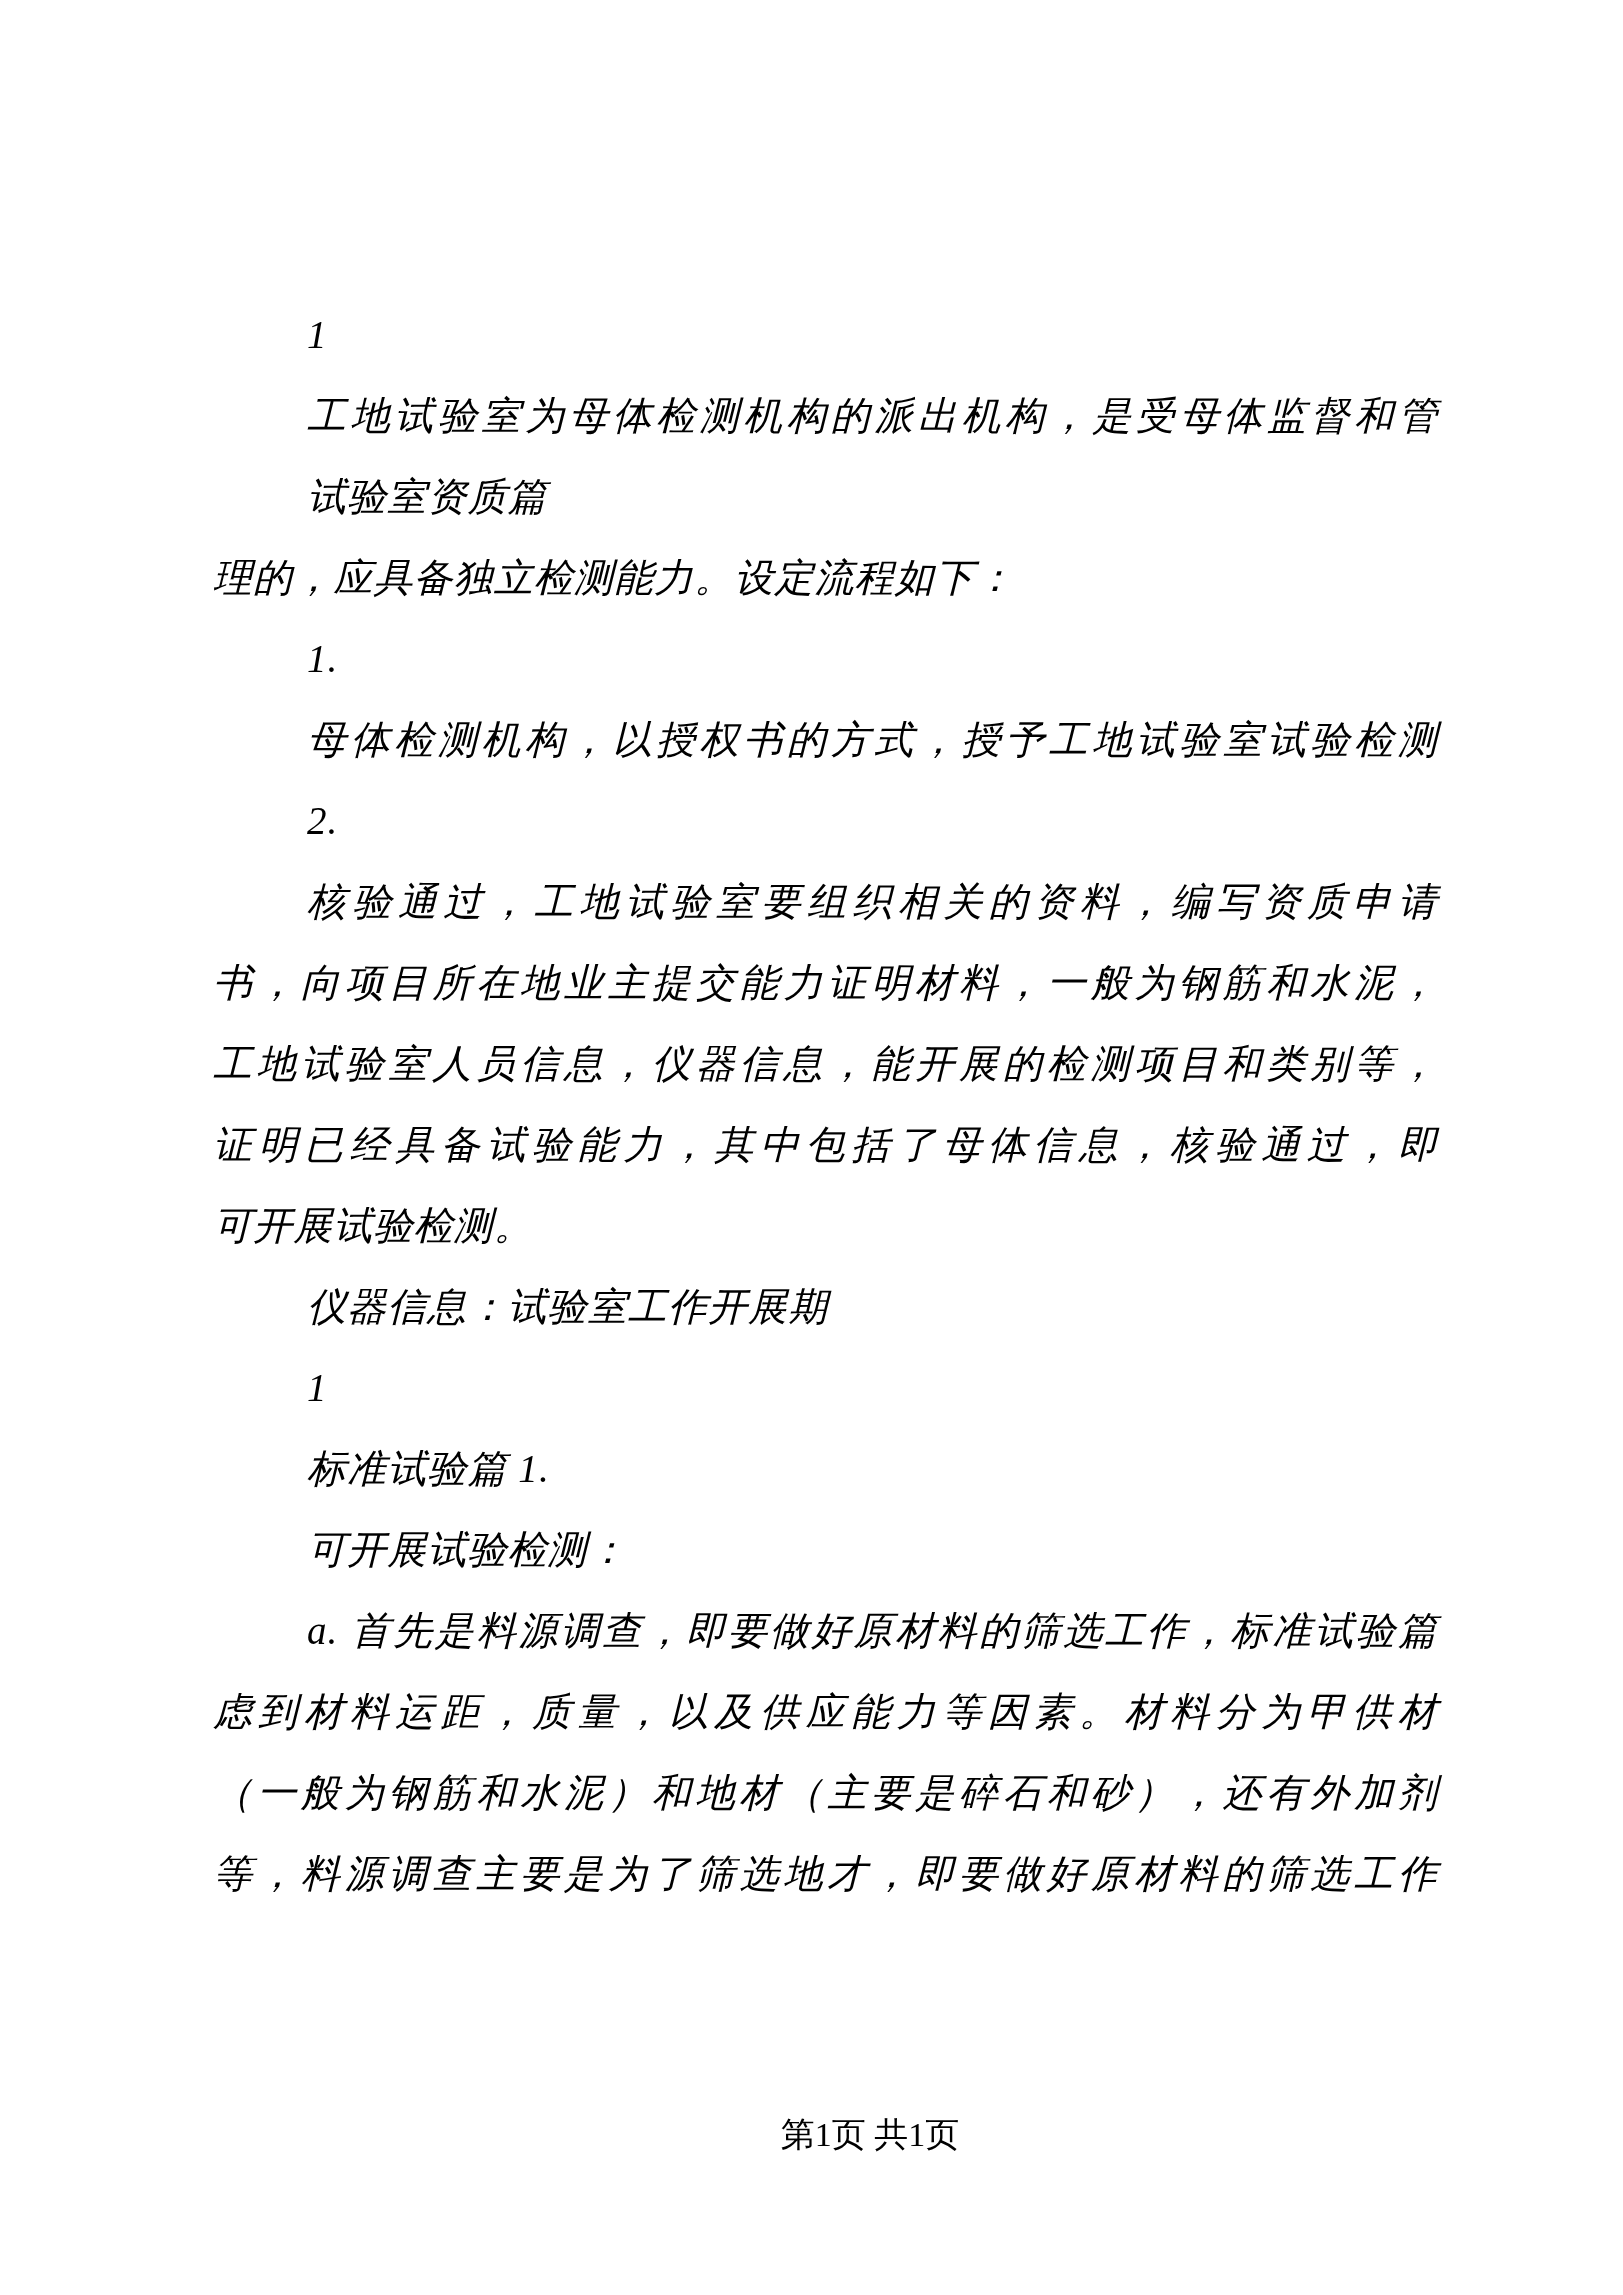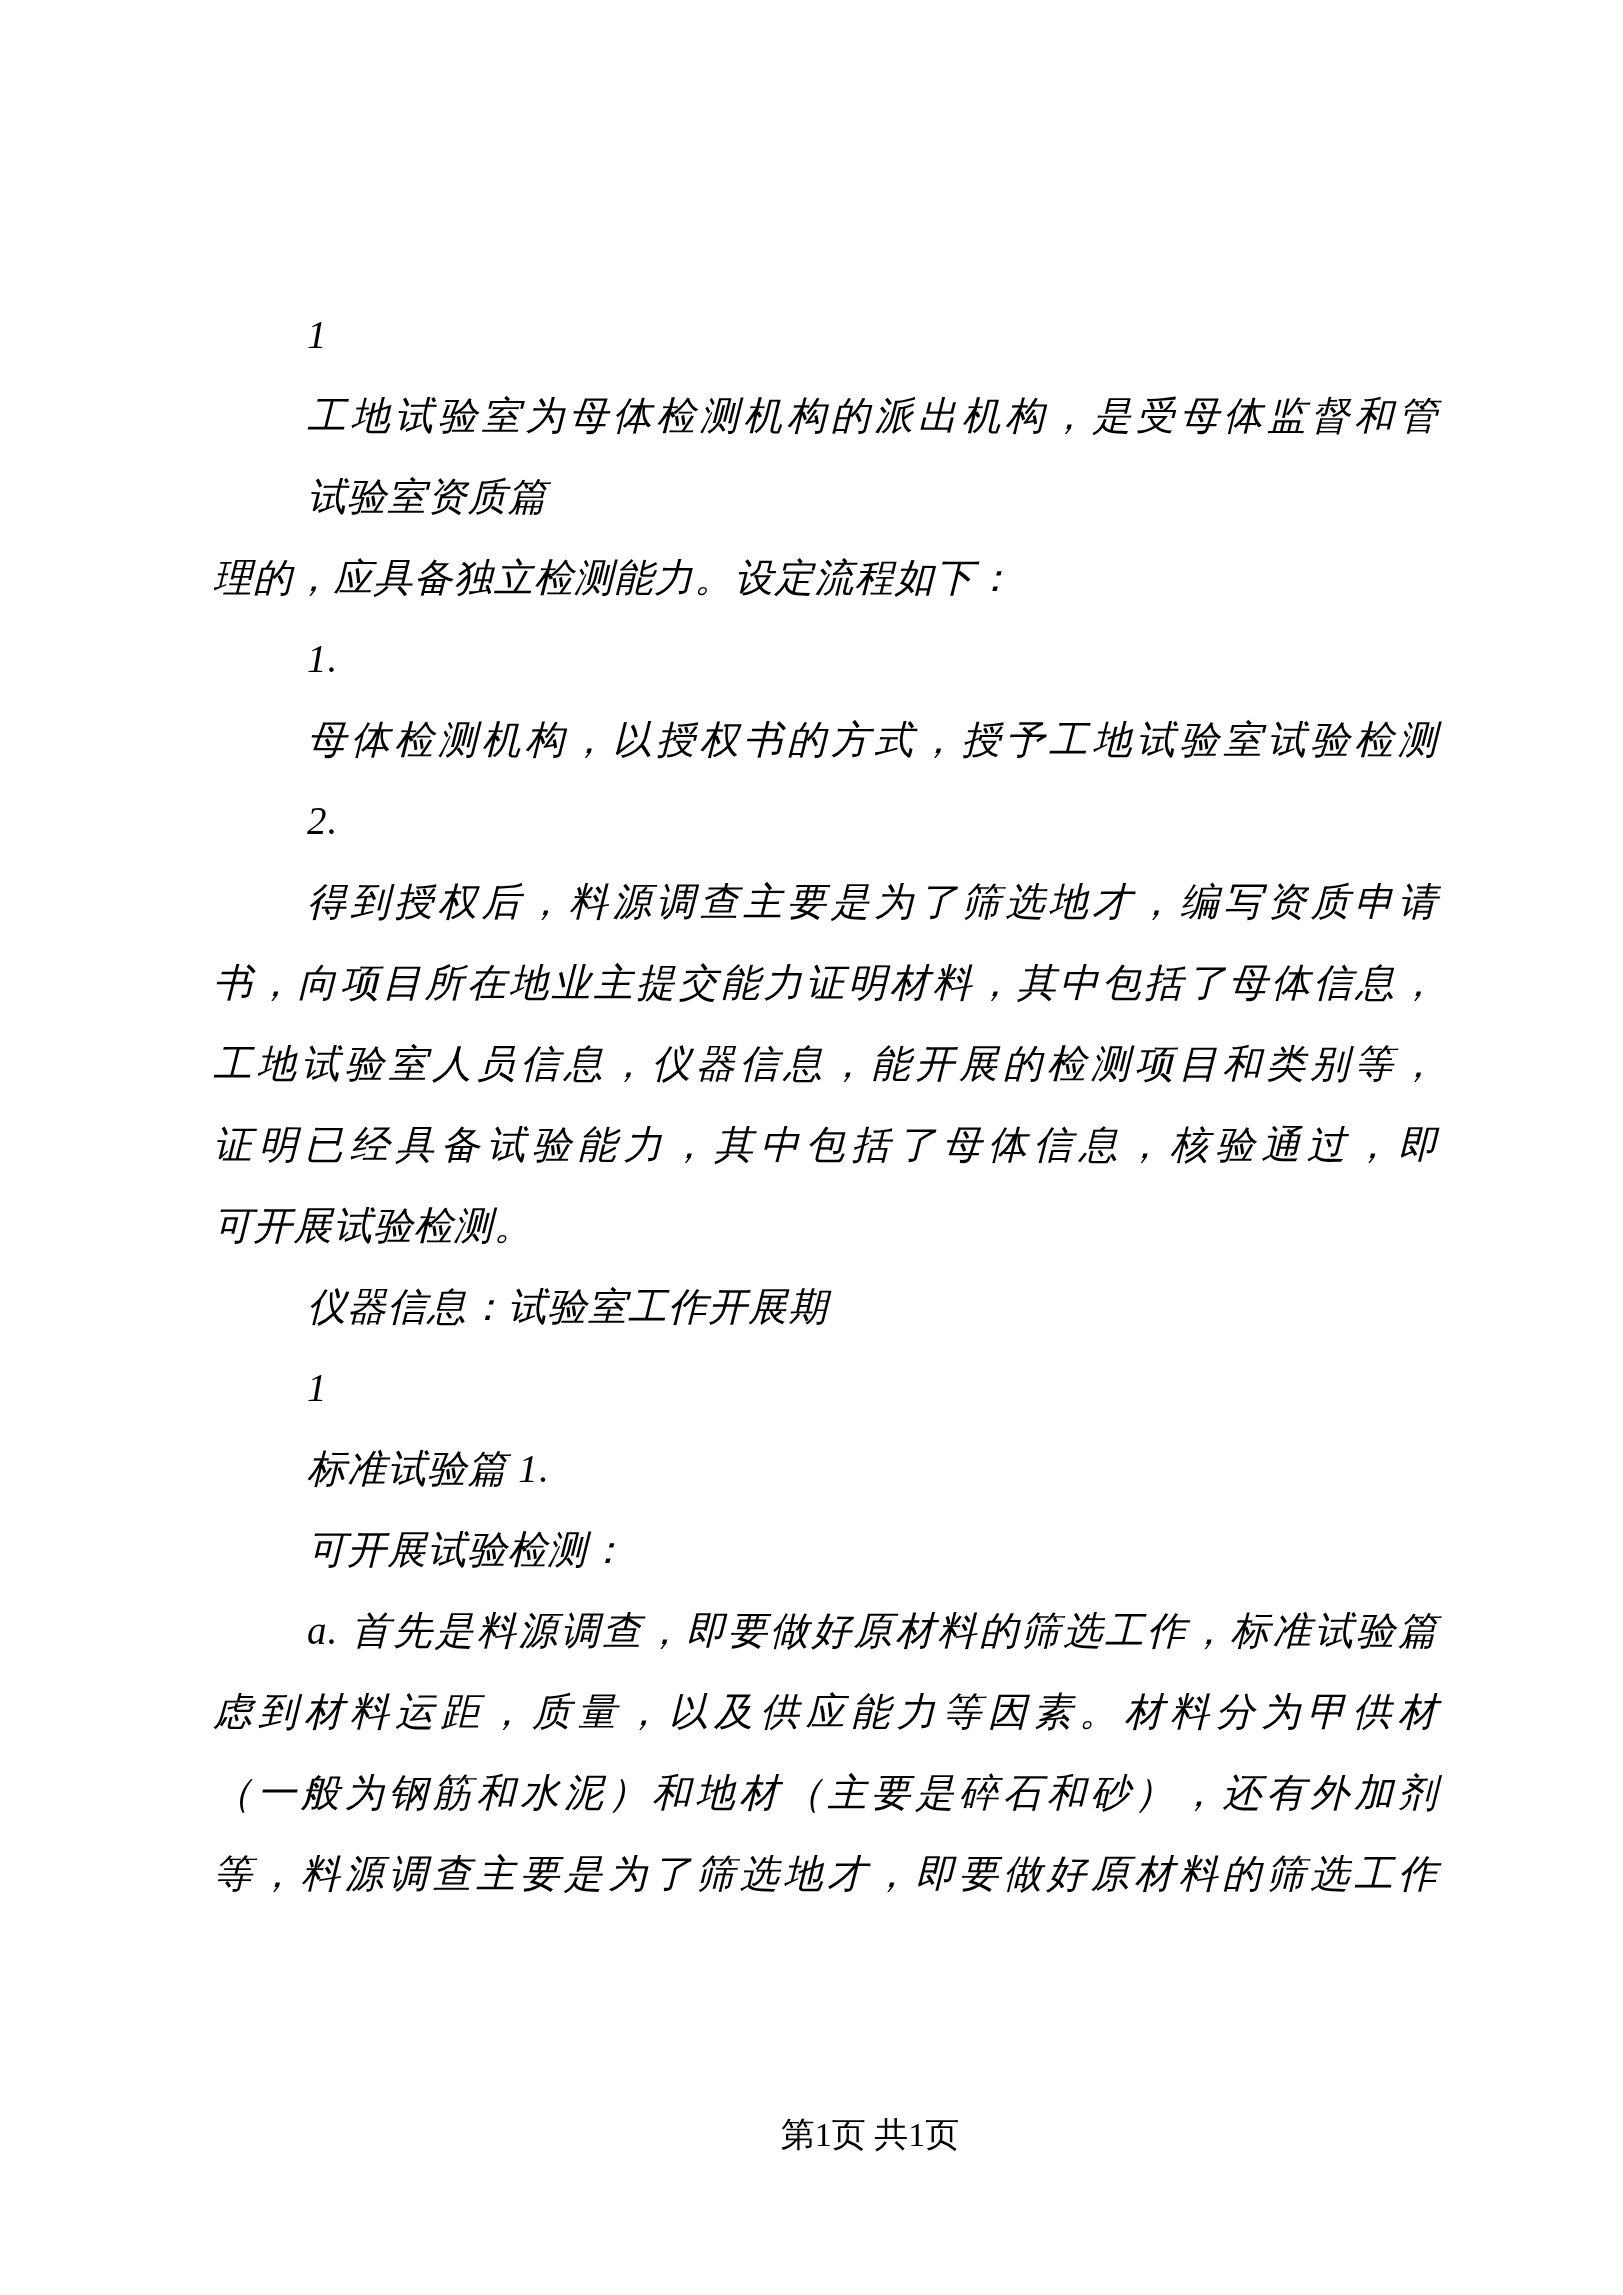--- a/index.html
+++ b/index.html
@@ -62,22 +62,22 @@
 
 <div class="page">
   <div class="doc-body" id="doc-body">
       <div class="line indent">1</div>
       <div class="line indent just">工地试验室为母体检测机构的派出机构，是受母体监督和管</div>
       <div class="line indent">试验室资质篇</div>
       <div class="line">理的，应具备独立检测能力。设定流程如下：</div>
       <div class="line indent">1.</div>
       <div class="line indent just">母体检测机构，以授权书的方式，授予工地试验室试验检测</div>
       <div class="line indent">2.</div>
-      <div class="line indent just">得到授权后，料源调查主要是为了筛选地才，编写资质申请</div>
-      <div class="line just">书，向项目所在地业主提交能力证明材料，其中包括了母体信息，</div>
+      <div class="line indent just">核验通过，工地试验室要组织相关的资料，编写资质申请</div>
+      <div class="line just">书，向项目所在地业主提交能力证明材料，一般为钢筋和水泥，</div>
       <div class="line just">工地试验室人员信息，仪器信息，能开展的检测项目和类别等，</div>
       <div class="line just">证明已经具备试验能力，其中包括了母体信息，核验通过，即</div>
       <div class="line">可开展试验检测。</div>
       <div class="line indent">仪器信息：试验室工作开展期</div>
       <div class="line indent">1</div>
       <div class="line indent">标准试验篇 1.</div>
       <div class="line indent">可开展试验检测：</div>
       <div class="line indent just">a. 首先是料源调查，即要做好原材料的筛选工作，标准试验篇</div>
       <div class="line just">虑到材料运距，质量，以及供应能力等因素。材料分为甲供材</div>
       <div class="line just">（一般为钢筋和水泥）和地材（主要是碎石和砂），还有外加剂</div>

